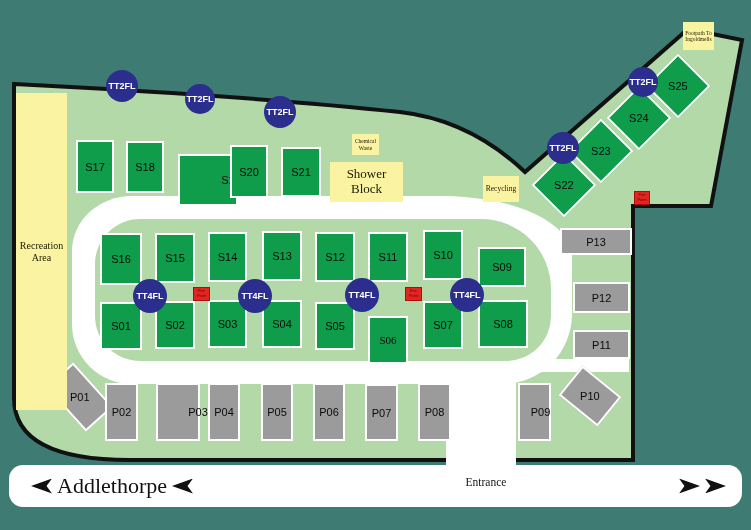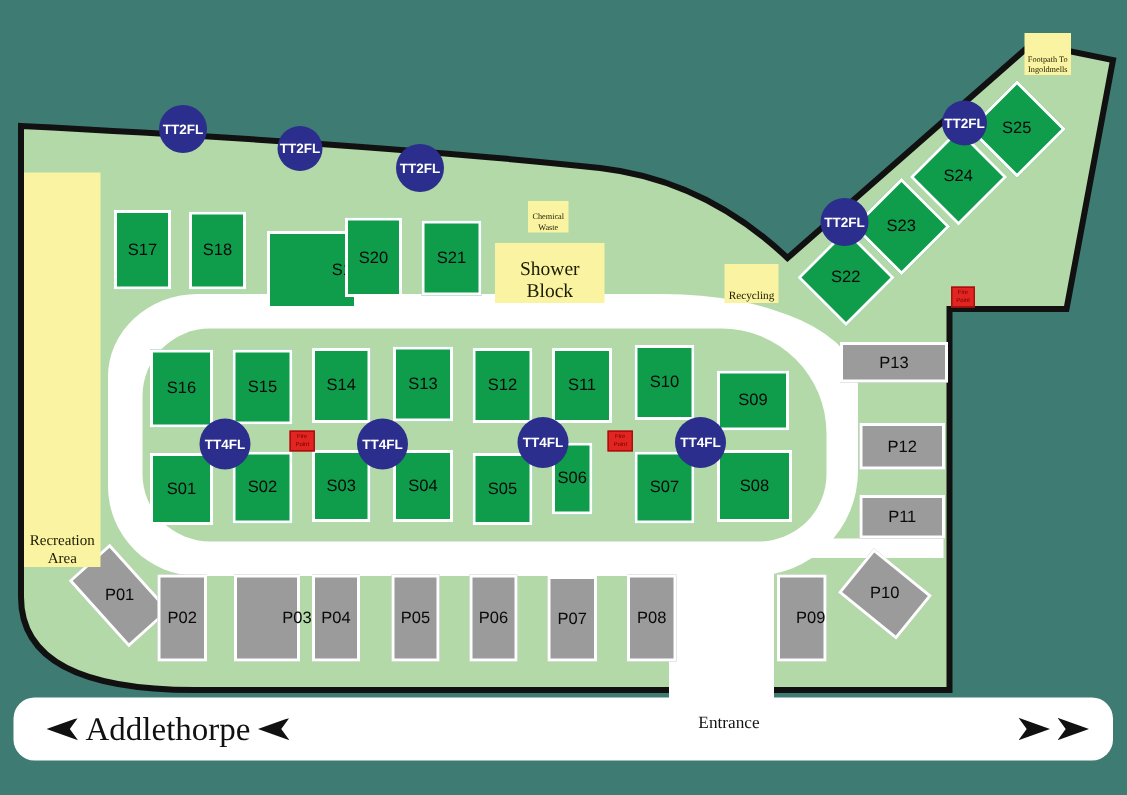--- a/index.html
+++ b/index.html
@@ -19,21 +19,21 @@
           border-radius:45px 70px 45px 45px;z-index:2;}
   #entrance-road{left:446px;top:368px;width:70px;height:98px;}
   #side-road{left:505px;top:359px;width:124px;height:13px;}
 
   .pitch{position:absolute;box-sizing:border-box;border:2px solid #fff;display:flex;
          align-items:center;justify-content:center;z-index:3;
          font:11px "Liberation Sans",sans-serif;color:#0a0a0a;}
   .pitch.green{background:var(--plot_green);}
   .pitch.gray{background:var(--plot_gray);}
 
-  .facility{position:absolute;background:var(--facility_yellow);display:flex;align-items:flex-end;
+  .facility{position:absolute;background:var(--facility_yellow);display:flex;align-items:center;
             justify-content:center;text-align:center;z-index:5;color:#1c1c00;
             font-family:"Liberation Serif",serif;line-height:1.15;}
 
   .tap{position:absolute;background:var(--tap_blue);border-radius:50%;display:flex;align-items:center;
        justify-content:center;color:#fff;font:bold 9px "Liberation Sans",sans-serif;
        letter-spacing:0px;z-index:6;}
   .fire{position:absolute;background:var(--fire_red);border:1px solid #a80f0f;box-sizing:border-box;
         display:flex;align-items:center;justify-content:center;text-align:center;
         font:4px "Liberation Sans",sans-serif;line-height:1.2;color:#6d0000;z-index:6;}
 
@@ -76,21 +76,21 @@
       </div>
       <div class="pitch green" style="left: 208px; top: 300px; width: 39px; height: 48px;">
         <span>S03</span>
       </div>
       <div class="pitch green" style="left: 262px; top: 300px; width: 40px; height: 48px;">
         <span>S04</span>
       </div>
       <div class="pitch green" style="left: 315px; top: 302px; width: 40px; height: 48px;">
         <span>S05</span>
       </div>
-      <div class="pitch green" style="left: 368px; top: 295px; width: 27px; height: 48px;">
+      <div class="pitch green" style="left: 368px; top: 316px; width: 40px; height: 48px; font-family: Liberation Serif, serif;">
         <span>S06</span>
       </div>
       <div class="pitch green" style="left: 423px; top: 301px; width: 40px; height: 48px;">
         <span>S07</span>
       </div>
       <div class="pitch green" style="left: 478px; top: 300px; width: 50px; height: 48px;">
         <span>S08</span>
       </div>
       <div class="pitch green" style="left: 478px; top: 247px; width: 48px; height: 40px;">
         <span>S09</span>
@@ -175,21 +175,21 @@
       </div>
       <div class="pitch gray" style="left: 573px; top: 330px; width: 57px; height: 29px;">
         <span>P11</span>
       </div>
       <div class="pitch gray" style="left: 573px; top: 282px; width: 57px; height: 31px;">
         <span>P12</span>
       </div>
       <div class="pitch gray" style="left: 560px; top: 228px; width: 72px; height: 27px;">
         <span>P13</span>
       </div>
-      <div class="facility" style="left: 16px; top: 93px; width: 51px; height: 263px; font-size: 10px; margin-top: 22px;">
+      <div class="facility" style="left: 16px; top: 93px; width: 51px; height: 317px; font-size: 10px;">
         <span>Recreation Area</span>
       </div>
       <div class="facility" style="left: 330px; top: 162px; width: 73px; height: 40px; font-size: 13px;">
         <span>Shower Block</span>
       </div>
       <div class="facility" style="left: 352px; top: 134px; width: 27px; height: 21px; font-size: 5.5px;">
         <span>Chemical Waste</span>
       </div>
       <div class="facility" style="left: 483px; top: 176px; width: 36px; height: 26px; font-size: 7.5px;">
         <span>Recycling</span>

